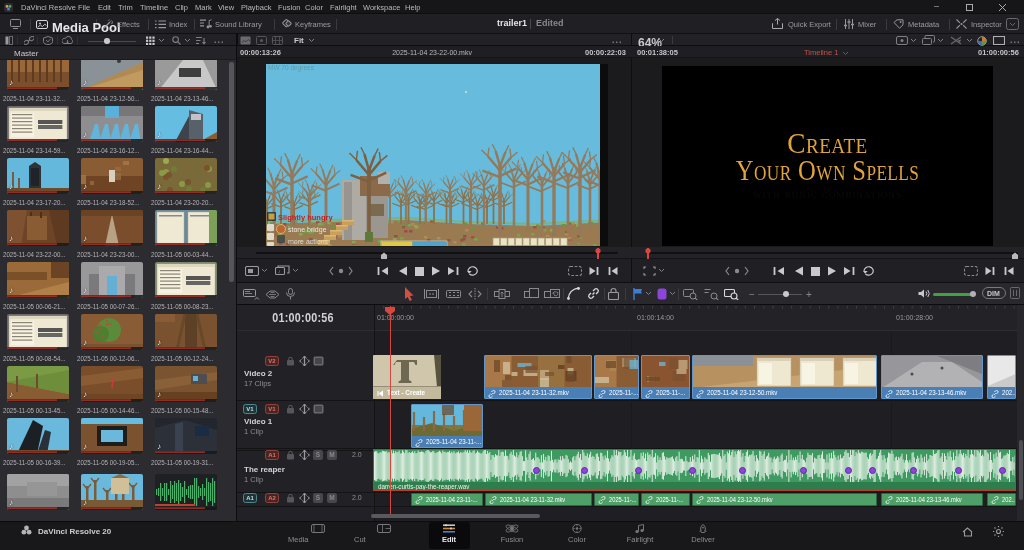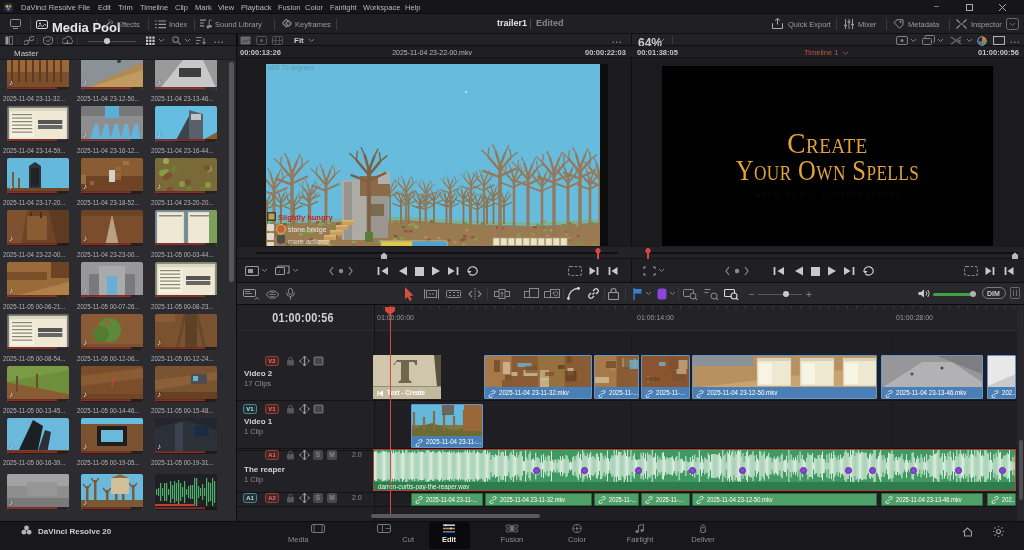--- a/index.html
+++ b/index.html
@@ -2099,21 +2099,21 @@
 <div class="abs" style="left:429px;top:521.5px;width:41px;height:27px;background:#0a0a0c;border-radius:3px;"></div>
 <svg style="left:311px;top:524px" width="14" height="9">
       <rect x="0.5" y="0.5" width="13" height="8" rx="1.5" fill="none" stroke="#77777b" stroke-width="1"></rect>
       <path d="M3 0.5v8M11 0.5v8" stroke="#77777b" stroke-width="0.8"></path>
     </svg>
 <div class="txt" style="left:288px;top:535px;width:60px;font-size:7.5px;color:#8e8e92;font-weight:400;">Media</div>
 <svg style="left:377px;top:524px" width="14" height="9">
       <rect x="0.5" y="0.5" width="13" height="8" rx="1.5" fill="none" stroke="#77777b" stroke-width="1"></rect>
       <path d="M5.5 0.5v8M8.5 4.5H14" stroke="#77777b" stroke-width="0.8"></path>
     </svg>
-<div class="txt" style="left:354px;top:535px;width:60px;text-align:right;font-size:7.5px;color:#8e8e92;font-weight:400;">Cut</div>
+<div class="txt" style="left:354px;top:535px;width:60px;text-align:left;font-size:7.5px;color:#8e8e92;font-weight:400;">Cut</div>
 <svg style="left:442px;top:524px" width="14" height="9">
       <path d="M1 1.2h12" stroke="#c8c8cc" stroke-width="1.6"></path>
       <path d="M1 4.5h12" stroke="#d08a3a" stroke-width="1.6"></path>
       <path d="M1 7.8h12" stroke="#4a7fd0" stroke-width="1.6"></path>
       <path d="M4 0.2v2M9 3.5v2" stroke="#e8e8ec" stroke-width="1.2"></path>
     </svg>
 <div class="txt" style="left:419px;top:535px;width:60px;text-align:center;font-size:7.5px;color:#e8e8ec;font-weight:700;">Edit</div>
 <svg style="left:505px;top:524px" width="14" height="9">
       <circle cx="7" cy="4.5" r="2" fill="#77777b"></circle>
       <ellipse cx="7" cy="4.5" rx="6.5" ry="2.4" fill="none" stroke="#77777b" stroke-width="0.8" transform="rotate(25 7 4.5)"></ellipse>

